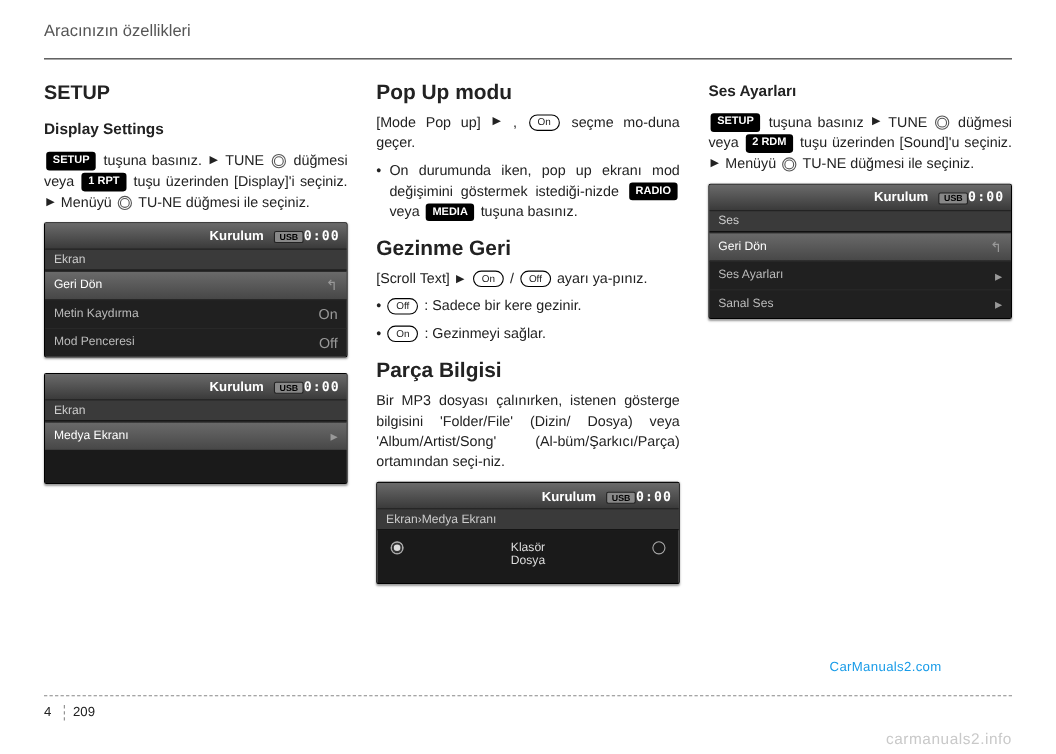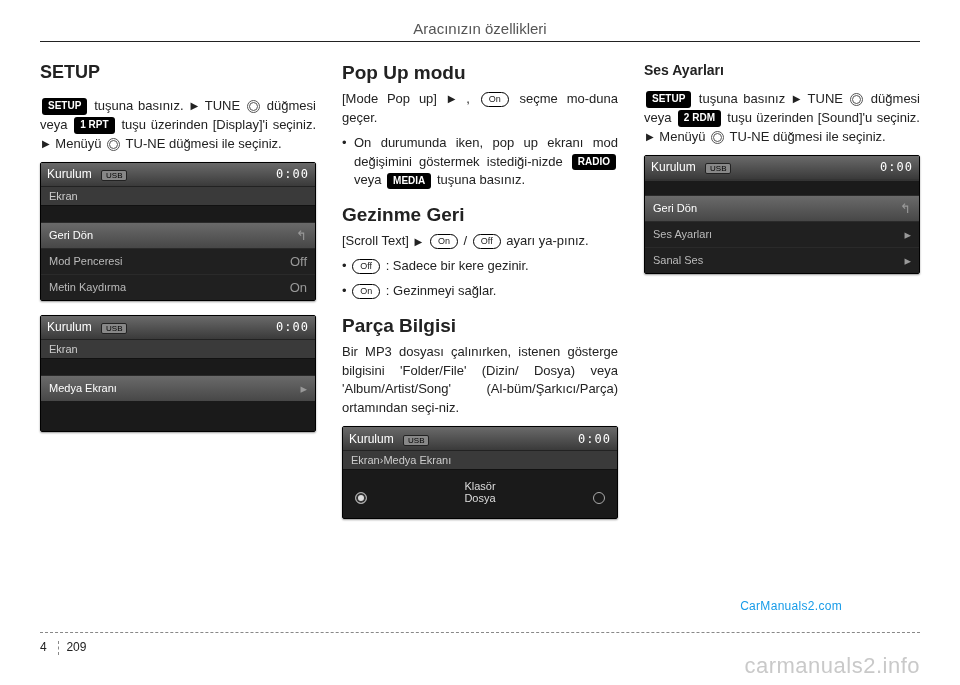--- a/index.html
+++ b/index.html
@@ -7,24 +7,24 @@
     width: 960px;
     height: 685px;
     background: #fff;
     font-family: Arial, Helvetica, sans-serif;
     font-size: 13px;
     color: #222;
     position: relative;
     padding: 20px 40px 0 40px;
   }
   .header-title {
-    text-align: center;
+    text-align: left;
     font-size: 15px;
     color: #555;
-    padding-bottom: 4px;
+    padding-bottom: 16px;
     border-bottom: 1.5px solid #222;
     margin-bottom: 20px;
   }
   .columns { display: flex; gap: 26px; }
   .col { flex: 1; }
   h1 { font-size: 18px; font-weight: bold; margin-bottom: 14px; }
   h2 { font-size: 14px; font-weight: bold; margin-bottom: 12px; margin-top: 4px; }
   h3 { font-size: 19px; font-weight: bold; margin-bottom: 6px; margin-top: 14px; }
   p { line-height: 1.45; margin-bottom: 6px; text-align: justify; }
   .btn-label {
@@ -65,74 +65,76 @@
     width: 100%;
     background: linear-gradient(#444 0, #333 25px, #1a1a1a 25px);
     border: 1px solid #000;
     border-radius: 2px;
     color: #ddd;
     font-size: 11px;
     margin: 8px 0 14px 0;
     box-shadow: 0 1px 2px rgba(0,0,0,.4);
   }
   .screen-head {
-    display: flex; align-items: center; justify-content: space-between;
+    display: flex; align-items: center; justify-content: flex-end;
     height: 23px;
     padding: 0 6px;
     color: #fff;
     background: linear-gradient(#6a6a6a, #3a3a3a);
     font-size: 12px;
+    font-weight: bold;
   }
   .screen-head .badge {
     display:inline-block; background:#888; color:#000; border:1px solid #222;
     border-radius:2px; font-size:8px; padding:0 4px; margin-left:6px;
   }
   .screen-head .clock { font-family: monospace; letter-spacing:1px; }
   .screen-sub {
     background:#3a3a3a; padding:3px 8px; color:#ccc; font-size:11px;
     border-top:1px solid #222; border-bottom:1px solid #111;
   }
   .screen-row {
     display:flex; justify-content:space-between; align-items:center;
     padding: 5px 8px;
     border-top: 1px solid #2a2a2a;
     background:#202020; color:#bbb;
   }
-  .screen-row.hl { background:linear-gradient(#6a6a6a,#474747); color:#fff;margin-top:16px; }
+  .screen-row.hl { background:linear-gradient(#6a6a6a,#474747); color:#fff; }
   .screen-row .sym { color:#999; font-size:13px; }
-  .dual-wrap { display:flex; align-items:flex-end; }
+  .dual-wrap { display:flex; align-items:flex-start; }
   .dual-wrap .radio-side { width:12px; height:12px; border-radius:50%; border:1px solid #aaa; margin:0 6px;}
   .dual-wrap .radio-side.sel { background:#ddd; box-shadow:inset 0 0 0 2px #333; }
 
   .watermark-blue {
-    position:absolute; right:118px; bottom:72px;
+    position:absolute; right:104px; bottom:72px;
     color:#179be8; font-size:12px; letter-spacing:.3px;
   }
   .footer {
     position:absolute; left:40px; right:40px; bottom:30px;
     border-top: 1px dashed #888;
     text-align: left; padding-top:6px;
   }
   .footer .pg { font-size:12px; }
   .footer .pg .sec { font-weight:normal; margin-right:4px;}
   .footer .divider { display:inline-block; border-left:1px dashed #888; height:14px; vertical-align:middle; margin:0 4px;}
   .watermark-grey {
     position:absolute; right:40px; bottom:6px;
-    color:#c9c9c9; font-size:22px; letter-spacing:.5px;margin-top:40px;
+    color:#c9c9c9; font-size:14px; letter-spacing:.5px;margin-top:40px;
   }
 </style>
 </head>
 <body>
 
 <div class="header-title">Aracınızın özellikleri</div>
 
 <div class="columns">
 
   <div class="col">
     <h1>SETUP</h1>
+    <h2>Display Settings</h2>
 
     <p>
       <span class="btn-label">SETUP</span>
       <span>tuşuna basınız.</span>
       <span class="tri">▶</span>
       <span>TUNE</span>
       <span class="knob"></span>
       <span>düğmesi  veya</span>
       <span class="btn-label">1 RPT</span>
       <span>tuşu  üzerinden [Display]'i seçiniz.</span>
@@ -149,26 +151,26 @@
           <span class="badge">USB</span>
         </span>
         <span class="clock">0:00</span>
       </div>
       <div class="screen-sub">Ekran</div>
       <div class="screen-row hl">
         <span>Geri Dön</span>
         <span class="sym">↰</span>
       </div>
       <div class="screen-row">
+        <span>Metin Kaydırma</span>
+        <span class="sym">On</span>
+      </div>
+      <div class="screen-row">
         <span>Mod Penceresi</span>
         <span class="sym">Off</span>
-      </div>
-      <div class="screen-row">
-        <span>Metin Kaydırma</span>
-        <span class="sym">On</span>
       </div>
     </div>
 
     <div class="screen">
       <div class="screen-head">
         <span>
           <span>Kurulum</span>
           <span class="badge">USB</span>
         </span>
         <span class="clock">0:00</span>
@@ -263,20 +265,21 @@
     </p>
 
     <div class="screen">
       <div class="screen-head">
         <span>
           <span>Kurulum</span>
           <span class="badge">USB</span>
         </span>
         <span class="clock">0:00</span>
       </div>
+      <div class="screen-sub">Ses</div>
       <div class="screen-row hl">
         <span>Geri Dön</span>
         <span class="sym">↰</span>
       </div>
       <div class="screen-row">
         <span>Ses Ayarları</span>
         <span class="sym">▸</span>
       </div>
       <div class="screen-row">
         <span>Sanal Ses</span>

